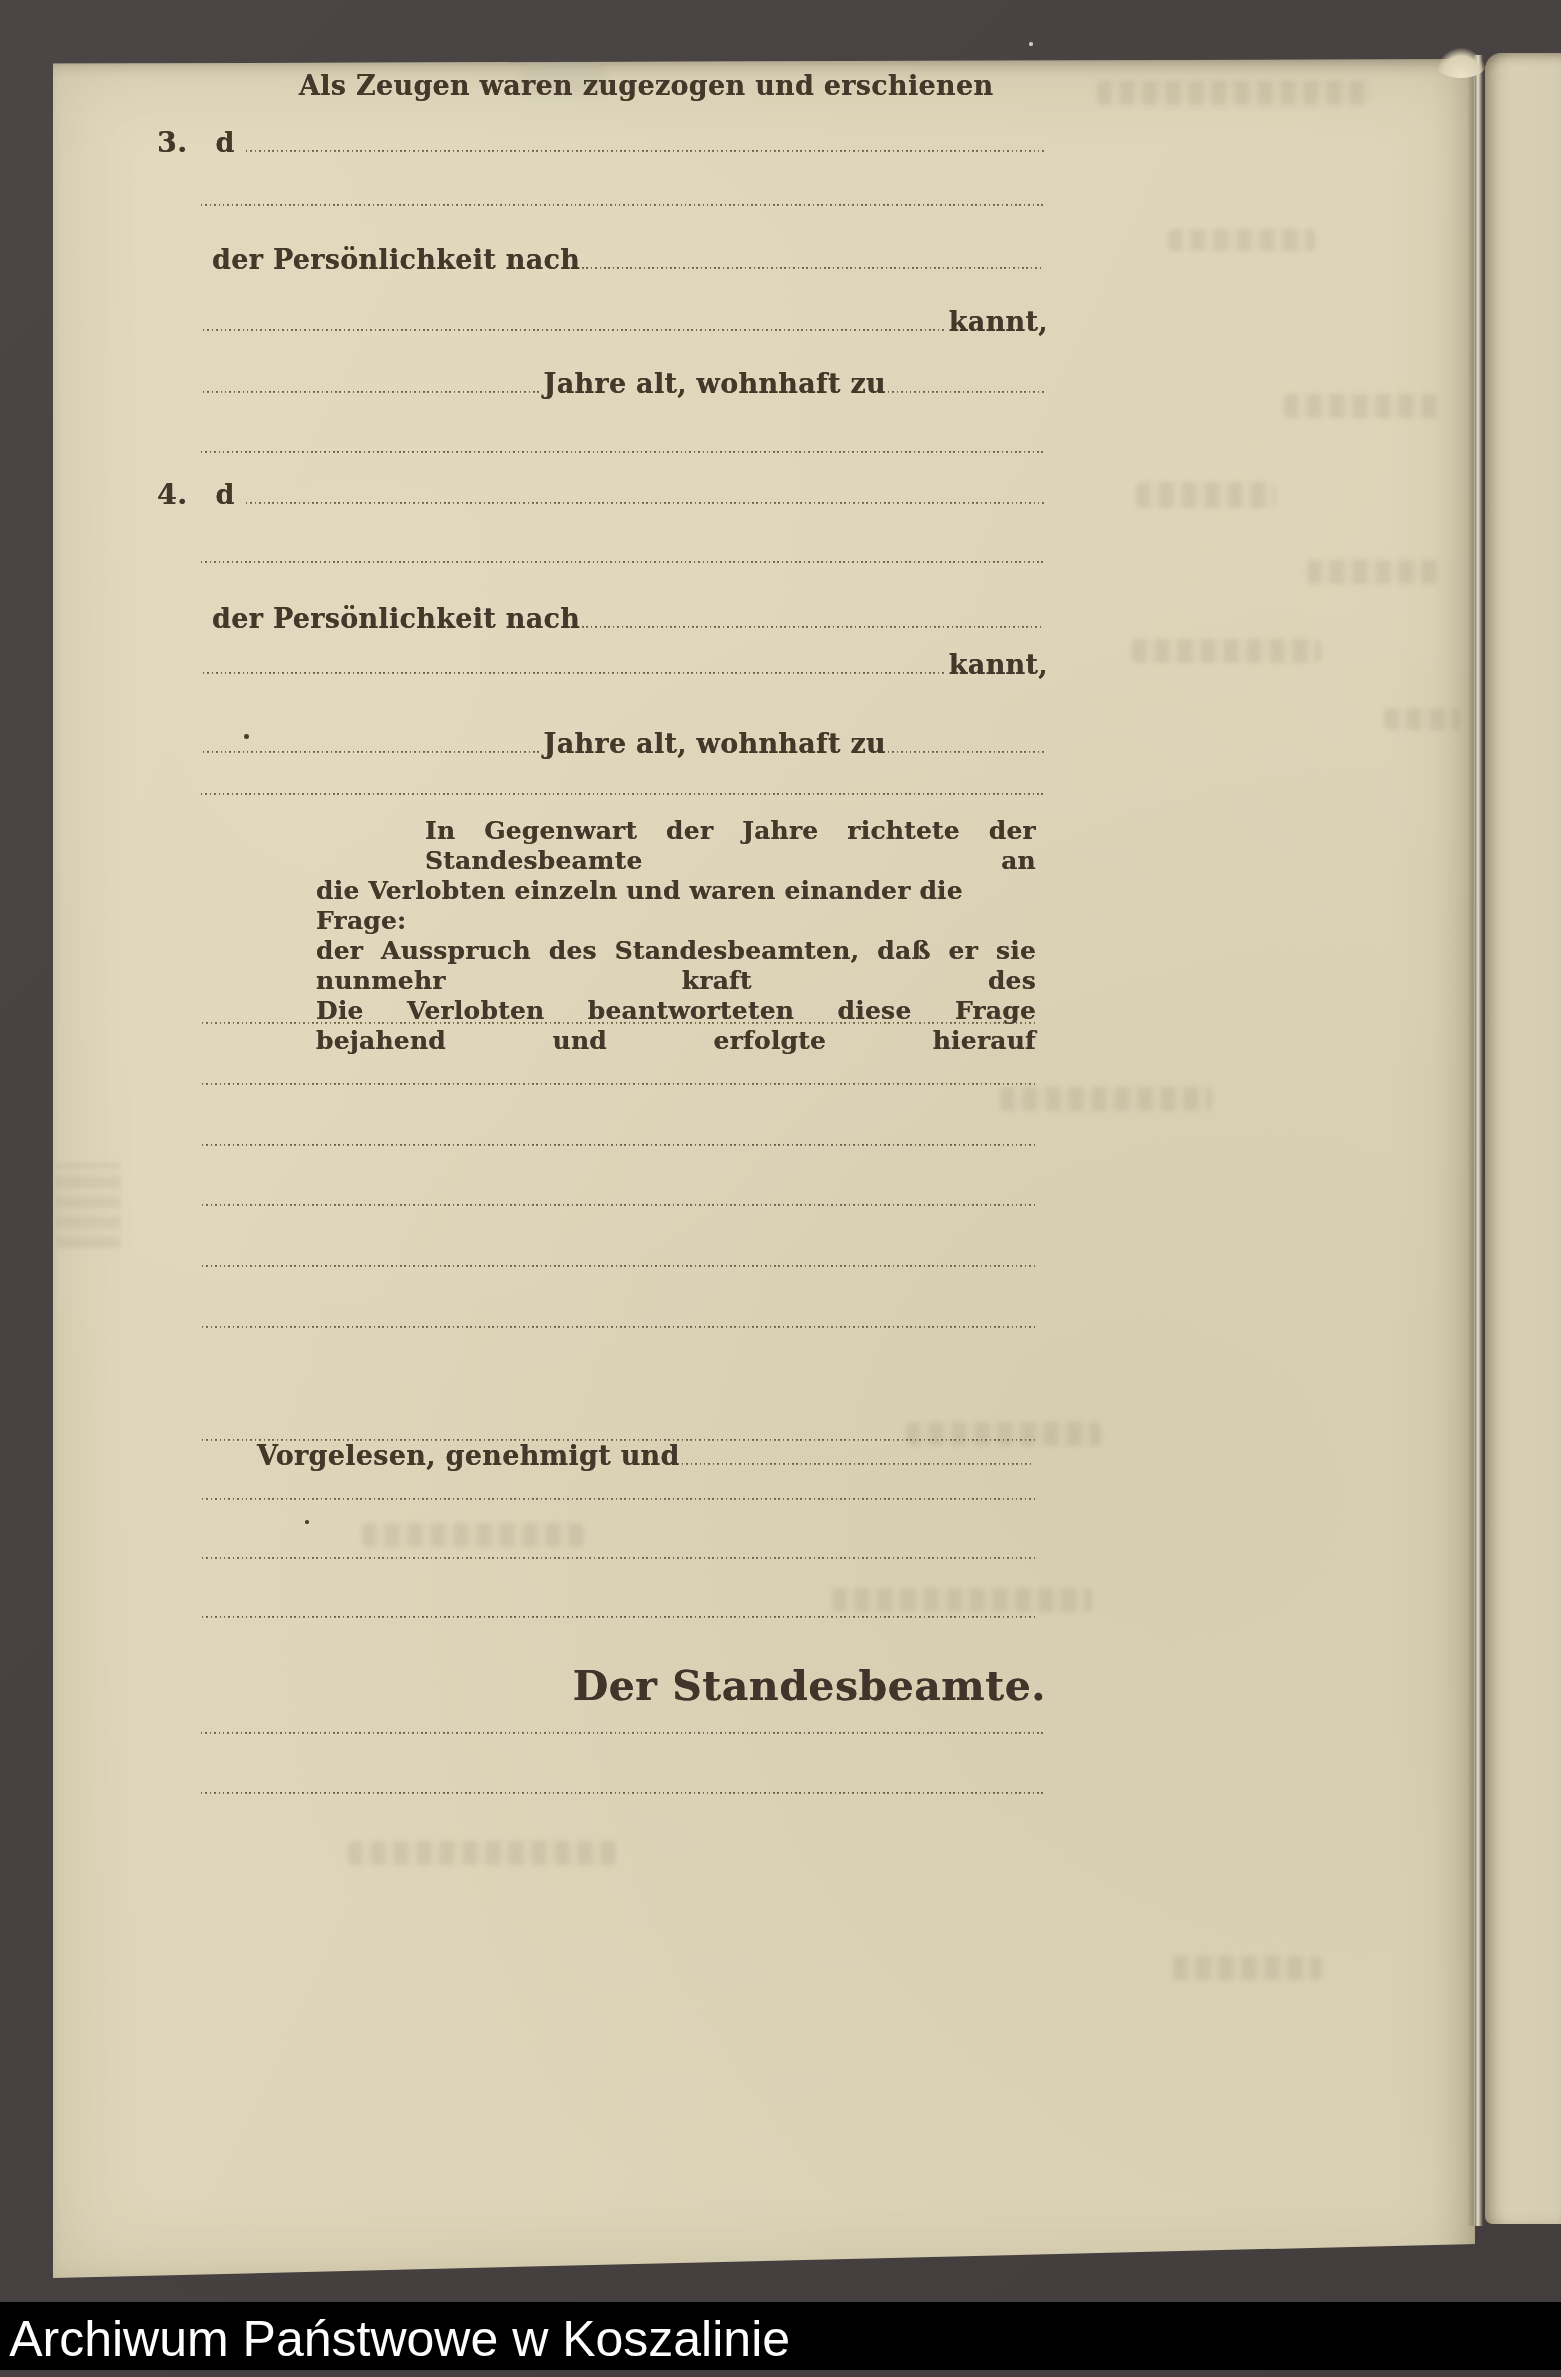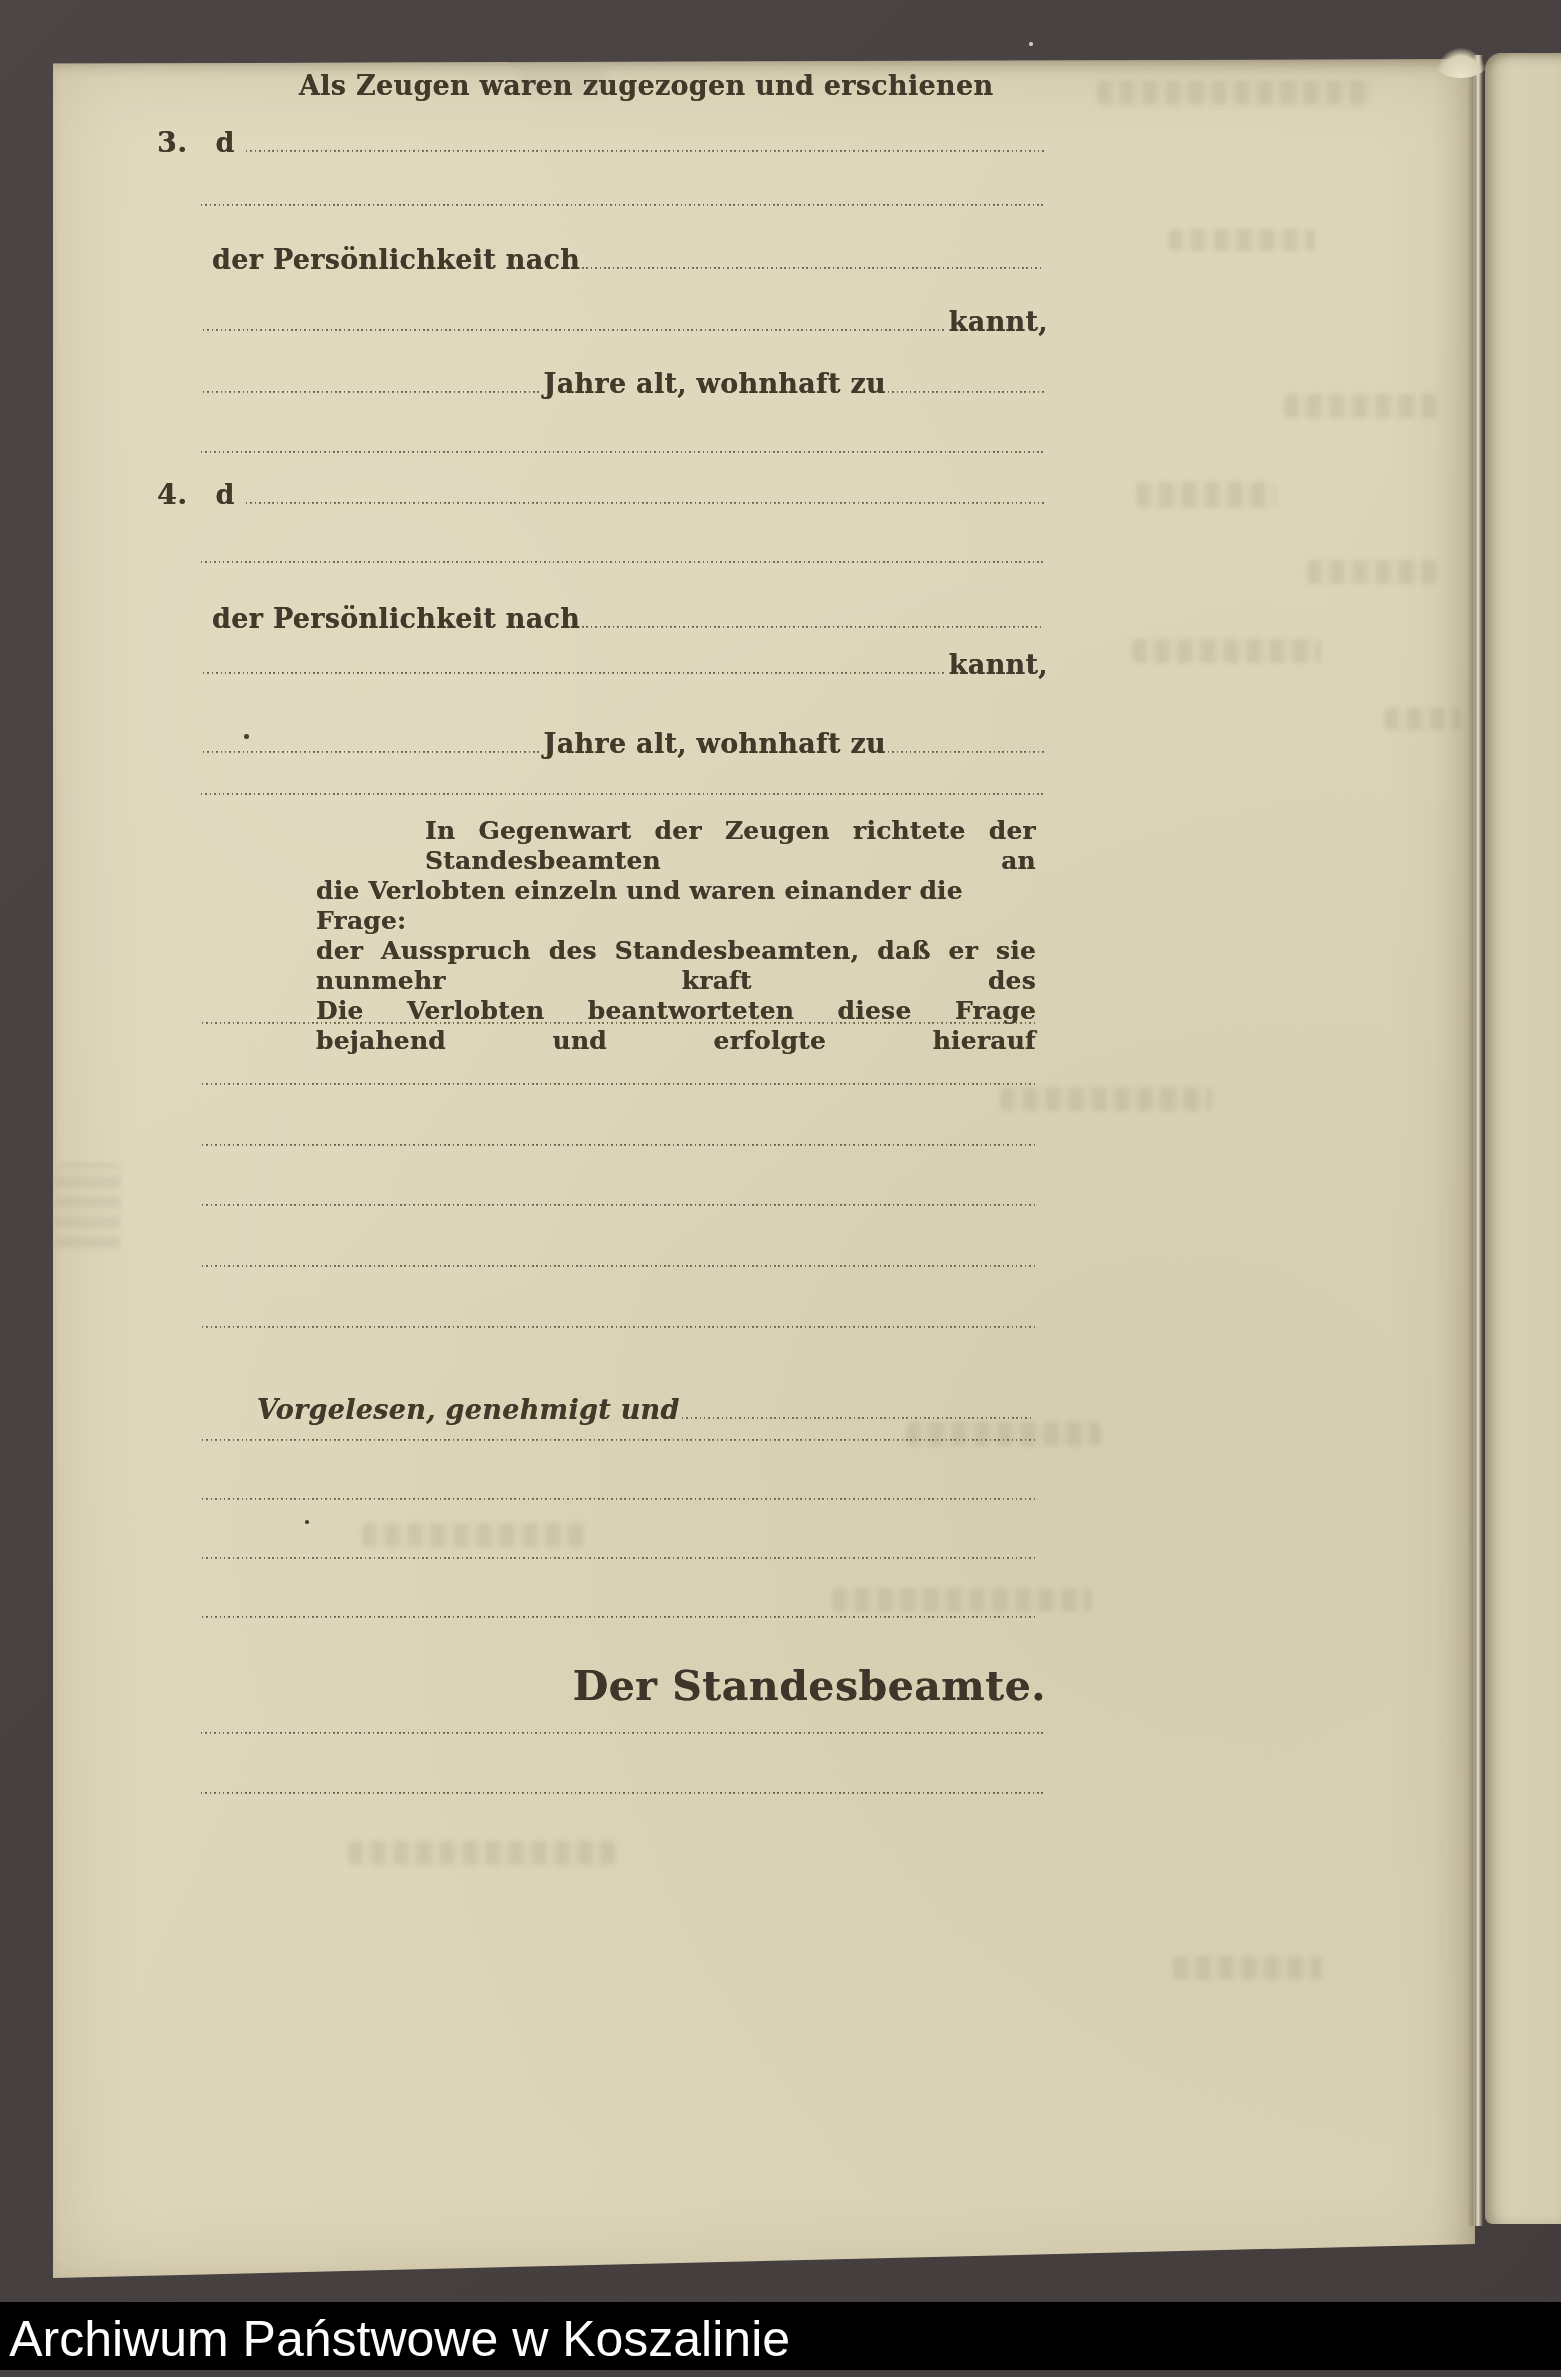--- a/index.html
+++ b/index.html
@@ -177,34 +177,34 @@
       <span class="fr">kannt,</span>
     </div>
     <div class="frow" style="left:201px; top:721px; width:845px;">
       <span class="dots fix" style="width:339px;"></span>
       <span class="fr">Jahre alt, wohnhaft zu</span>
       <span class="dots"></span>
     </div>
     <div class="dline" style="left:201px; top:792px; width:845px;"></div>
 
     <div id="decl">
-      <div class="l1 just">In Gegenwart der Zeugen richtete der Standesbeamten an</div>
+      <div class="l1 just">In Gegenwart der Jahre richtete der Standesbeamte an</div>
       <div>die Verlobten einzeln und waren einander die Frage:</div>
       <div class="just">der Ausspruch des Standesbeamten, daß er sie nunmehr kraft des</div>
       <div class="just">Die Verlobten beantworteten diese Frage bejahend und erfolgte hierauf</div>
     </div>
 
     <div class="dline" style="left:202px; top:1021px; width:834px;"></div>
     <div class="dline" style="left:202px; top:1082px; width:834px;"></div>
     <div class="dline" style="left:202px; top:1143px; width:834px;"></div>
     <div class="dline" style="left:202px; top:1203px; width:834px;"></div>
     <div class="dline" style="left:202px; top:1264px; width:834px;"></div>
     <div class="dline" style="left:202px; top:1325px; width:834px;"></div>
 
-    <div class="frow" style="left:257px; top:1387px; width:779px;font-style:italic;">
+    <div class="frow" style="left:257px; top:1433px; width:779px;">
       <span class="fr">Vorgelesen, genehmigt und</span>
       <span class="dots"></span>
     </div>
     <div class="dline" style="left:202px; top:1438px; width:834px;"></div>
     <div class="dline" style="left:202px; top:1497px; width:834px;"></div>
     <div class="dline" style="left:202px; top:1556px; width:834px;"></div>
     <div class="dline" style="left:202px; top:1615px; width:834px;"></div>
 
     <div id="registrar">Der Standesbeamte.</div>
 

